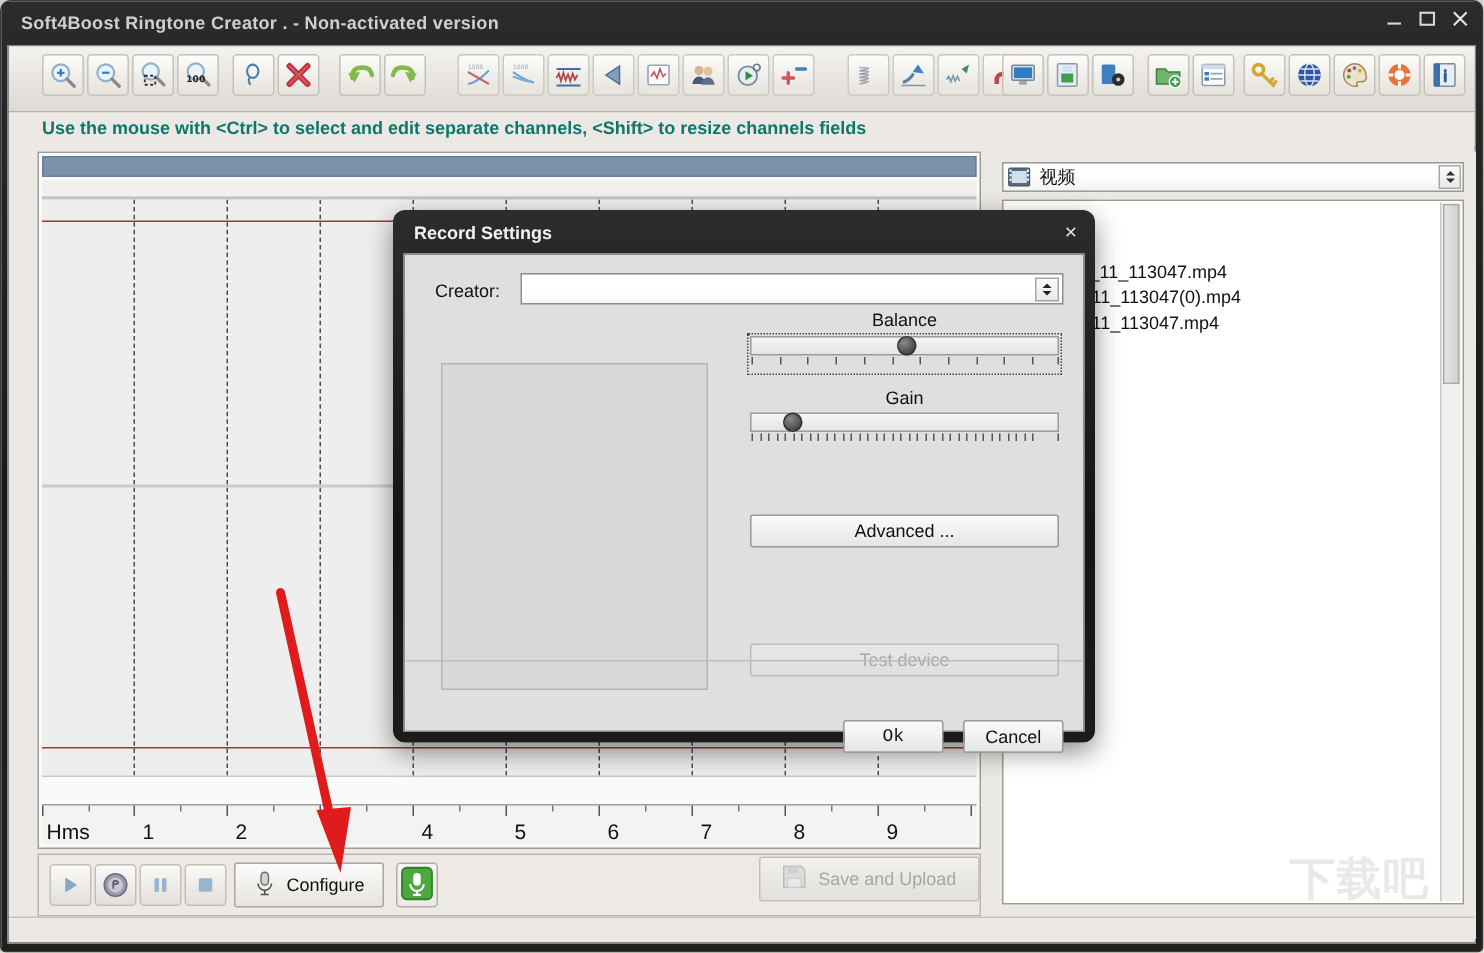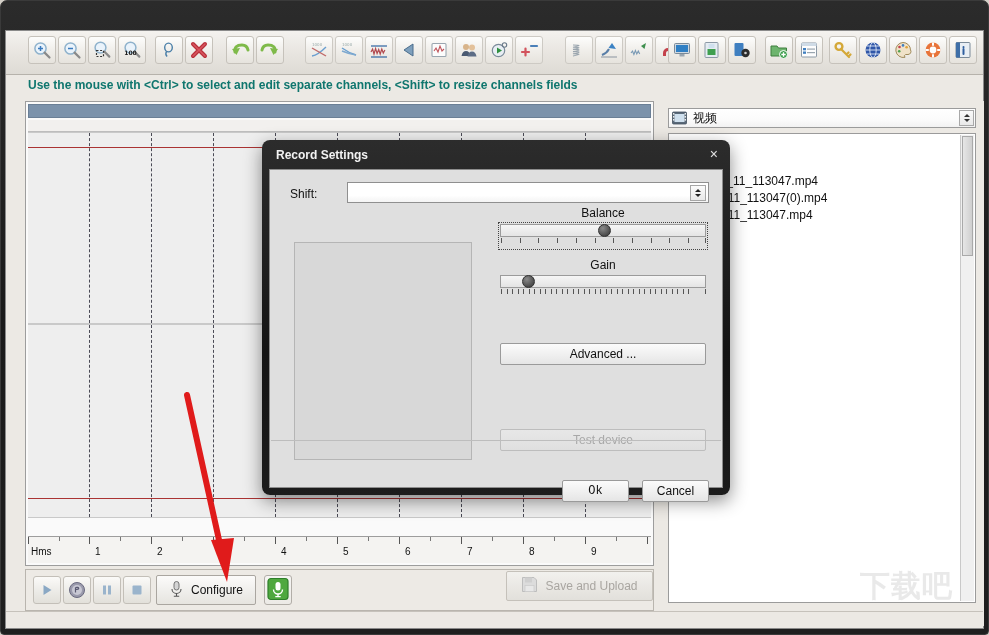--- a/index.html
+++ b/index.html
@@ -87,21 +87,21 @@
     overflow:hidden;
   }
   .chan .zero{position:absolute;left:0;width:100%;height:0;border-top:1px solid #a33;}
   .vgrid{position:absolute;top:0;bottom:0;width:0;border-left:1px dashed #4a4a55;}
   .timeline{
     position:absolute;left:2px;bottom:2px;width:623px;height:26px;
     background:#f4f3f1;border-top:1px solid #9d9d9d;
   }
   .tl-tick{position:absolute;top:0;width:0;border-left:1px solid #555;height:7px;}
   .tl-tick.minor{height:4px;border-left-color:#777;}
-  .tl-lab{position:absolute;top:9px;font-size:10px;color:#111;}
+  .tl-lab{position:absolute;top:9px;font-size:14px;color:#111;}
 
   
   .filepanel{
     position:absolute;left:660px;top:70px;width:318px;height:525px;
     background:#ece9e4;
   }
   .fp-combo{
     position:absolute;left:2px;top:7px;width:308px;height:20px;
     background:linear-gradient(180deg,#ffffff 0%,#fbfbfb 60%,#f2f2f2 100%);
     border:1px solid #9b9b9b;box-sizing:border-box;display:flex;align-items:center;
@@ -243,20 +243,40 @@
   .wm-text{font-size:30px;font-weight:bold;color:#8a8a8a;letter-spacing:1px;
     font-family:"DejaVu Sans",sans-serif;}
 </style>
 </head>
 <body>
 
 <div id="app">
 
   <div class="win-frame"></div>
 
+  <div class="titlebar">
+    <div class="title-text">Soft4Boost Ringtone Creator . - Non-activated version</div>
+    <div class="win-btns">
+      <span class="win-btn">
+        <svg width="11" height="11" viewBox="0 0 11 11">
+            <rect x="1" y="8" width="9" height="1.4" fill="#d8d8d8"></rect>
+          </svg>
+      </span>
+      <span class="win-btn">
+        <svg width="11" height="11" viewBox="0 0 11 11">
+            <rect x="1" y="1.5" width="9" height="8" fill="none" stroke="#d8d8d8" stroke-width="1.4"></rect>
+          </svg>
+      </span>
+      <span class="win-btn">
+        <svg width="11" height="11" viewBox="0 0 11 11">
+            <path d="M1.2 1.2 L9.8 9.8 M9.8 1.2 L1.2 9.8" stroke="#e6e6e6" stroke-width="1.4"></path>
+          </svg>
+      </span>
+    </div>
+  </div>
 
   <div class="client">
 
     <div class="toolbar">
 
       <div class="tb-group" style="left:22px;">
         <div class="tb-btn">
           <svg width="20" height="20" viewBox="0 0 20 20">
             <circle cx="8.5" cy="8.5" r="5.6" fill="#eaf3fb" stroke="#8fb2cc" stroke-width="1.5"></circle>
             <path d="M12.6 12.6 L17.5 17.5" stroke="#8a8a8a" stroke-width="2.2" stroke-linecap="round"></path>
@@ -687,21 +707,21 @@
     </div>
 
     <div class="statusbar"></div>
   </div>
 
   <div class="dlg">
     <div class="dlg-title">Record Settings</div>
     <div class="dlg-close">×</div>
 
     <div class="dlg-body">
-      <div class="dev-lab">Shift:</div>
+      <div class="dev-lab">Creator:</div>
       <div class="dev-combo">
         <input type="text" style="position: absolute; left: 3px; top: 2px; width: 330px; height: 15px; border: none; outline: none; background: transparent; font-family: &quot;Liberation Sans&quot;, sans-serif; font-size: 12px;" placeholder="">
         <span class="dev-spin">
             <i class="up"></i>
             <i class="dn"></i>
           </span>
       </div>
 
       <div class="dlg-left-box"></div>
 

